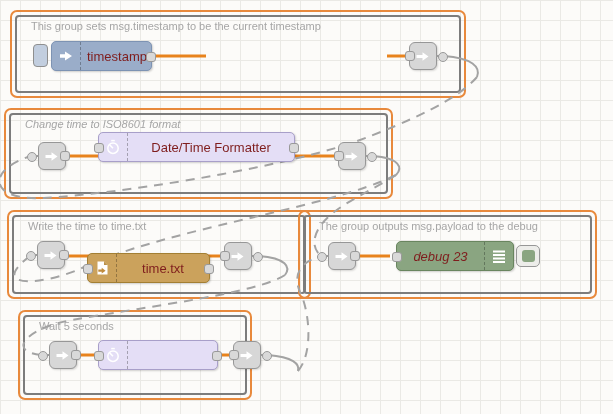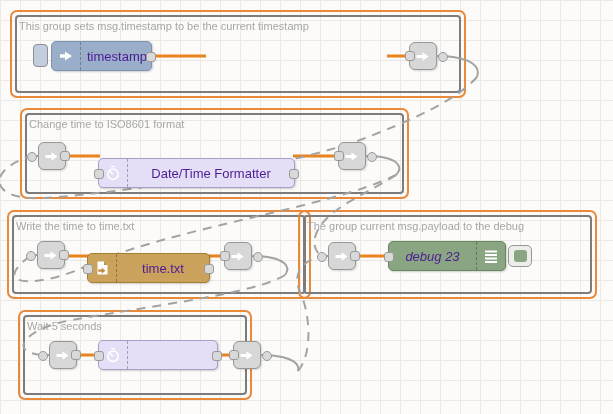--- a/index.html
+++ b/index.html
@@ -6,28 +6,28 @@
   body{font-family:"Liberation Sans", sans-serif;}
   #canvas{
     position:relative;width:613px;height:414px;overflow:hidden;
     background-color:#fcfbf9;
     background-image:linear-gradient(#eae9e5 1px, transparent 1px),
                      linear-gradient(90deg,#eae9e5 1px, transparent 1px);
     background-size:20px 20px;
   }
   .group{position:absolute;border:2px solid #e8893c;border-radius:7px;padding:3px;box-sizing:border-box;}
   .group-inner{width:100%;height:100%;border:2px solid #7c7c7c;border-radius:4px;box-sizing:border-box;}
-  .group-title{font-size:11px;color:#a6a6a6;padding:3px 0 0 2px;white-space:nowrap;overflow:hidden;}
+  .group-title{font-size:11px;color:#a6a6a6;padding:3px 0 0 14px;white-space:nowrap;overflow:hidden;}
   .node{position:absolute;height:30px;border-radius:5px;display:flex;align-items:stretch;
         box-shadow:1px 1px 2px rgba(0,0,0,.18);box-sizing:border-box;}
   .iconbox{width:28px;display:flex;align-items:center;justify-content:center;
            border-right:1px dashed rgba(0,0,0,.28);flex:0 0 28px;}
   .iconbox.right{border-right:none;border-left:1px dashed rgba(0,0,0,.28);}
   .nlabel{flex:1;display:flex;align-items:center;justify-content:center;
-          font-size:13px;color:#4c1d95;white-space:nowrap;padding:0 6px;}
+          font-size:13px;color:#7f1d1d;white-space:nowrap;padding:0 6px;}
   .linknode{position:absolute;width:28px;height:28px;border-radius:6px;background:#d7d7d7;
             border:1.5px solid #979797;box-sizing:border-box;display:flex;align-items:center;
             justify-content:center;box-shadow:1px 1px 2px rgba(0,0,0,.15);}
   .port-sq{position:absolute;width:10px;height:10px;background:#d9d9d9;border:1px solid #999;
            border-radius:3px;box-sizing:border-box;}
   .port-circ{position:absolute;width:10px;height:10px;background:#d9d9d9;border:1px solid #999;
            border-radius:50%;box-sizing:border-box;}
   .stub{position:absolute;height:2px;background:#9c9c9c;}
   .inject-btn{position:absolute;left:33px;top:44px;width:15px;height:23px;border-radius:4px;
            background:#c2cedf;border:1.5px solid #8f8f8f;box-sizing:border-box;}
@@ -47,35 +47,35 @@
 <body>
 
 <div id="canvas">
 
   <div class="group" style="left:10px;top:10px;width:456px;height:88px;">
     <div class="group-inner">
       <div class="group-title">This group sets msg.timestamp to be the current timestamp</div>
     </div>
   </div>
 
-  <div class="group" style="left:20px;top:108px;width:389px;height:91px;">
+  <div class="group" style="left:4px;top:108px;width:389px;height:91px;font-style:italic;">
     <div class="group-inner">
       <div class="group-title">Change time to ISO8601 format</div>
     </div>
   </div>
 
   <div class="group" style="left:7px;top:210px;width:304px;height:89px;">
     <div class="group-inner">
       <div class="group-title">Write the time to time.txt</div>
     </div>
   </div>
 
   <div class="group" style="left:298px;top:210px;width:299px;height:89px;">
     <div class="group-inner">
-      <div class="group-title">The group current msg.payload to the debug</div>
+      <div class="group-title">The group outputs msg.payload to the debug</div>
     </div>
   </div>
 
   <div class="group" style="left:18px;top:310px;width:234px;height:90px;">
     <div class="group-inner">
       <div class="group-title">Wait 5 seconds</div>
     </div>
   </div>
 
   <svg class="wires" width="613" height="414" viewBox="0 0 613 414">
@@ -132,21 +132,21 @@
 
   <div class="linknode" style="left:38px;top:142px;">
     <svg width="16" height="16" viewBox="0 0 16 16">
       <path d="M1.5 7h6V4.2L13.5 8.5 7.5 12.8V10h-6z" fill="#fff"></path>
     </svg>
     <div class="stub" style="left:-8px;top:12px;width:8px;"></div>
     <div class="port-circ" style="left:-12px;top:9px;"></div>
     <div class="port-sq" style="right:-5px;top:8px;"></div>
   </div>
 
-  <div class="node n-moment" style="left:98px;top:158px;width:197px;">
+  <div class="node n-moment" style="left:98px;top:132px;width:197px;">
     <div class="iconbox">
       <svg width="16" height="16" viewBox="0 0 16 16" fill="none">
         <g stroke="#fff" stroke-width="1.5">
           <circle cx="8" cy="9.2" r="5.2"></circle>
           <path d="M8 9.2 4.7 5.9"></path>
           <path d="M6.2 1.6h3.6"></path>
         </g>
       </svg>
     </div>
     <div class="nlabel">Date/Time Formatter</div>
@@ -196,21 +196,21 @@
 
   <div class="linknode" style="left:328px;top:242px;">
     <svg width="16" height="16" viewBox="0 0 16 16">
       <path d="M1.5 7h6V4.2L13.5 8.5 7.5 12.8V10h-6z" fill="#fff"></path>
     </svg>
     <div class="stub" style="left:-8px;top:12px;width:8px;"></div>
     <div class="port-circ" style="left:-12px;top:9px;"></div>
     <div class="port-sq" style="right:-5px;top:8px;"></div>
   </div>
 
-  <div class="node n-debug italic" style="left:388px;top:241px;width:118px;">
+  <div class="node n-debug italic" style="left:396px;top:241px;width:118px;">
     <div class="nlabel">debug 23</div>
     <div class="iconbox right">
       <svg width="16" height="16" viewBox="0 0 16 16">
         <g fill="#fff">
           <rect x="2" y="2.5" width="12" height="2"></rect>
           <rect x="2" y="6" width="12" height="2"></rect>
           <rect x="2" y="9.5" width="12" height="2"></rect>
           <rect x="2" y="13" width="12" height="2"></rect>
         </g>
       </svg>

